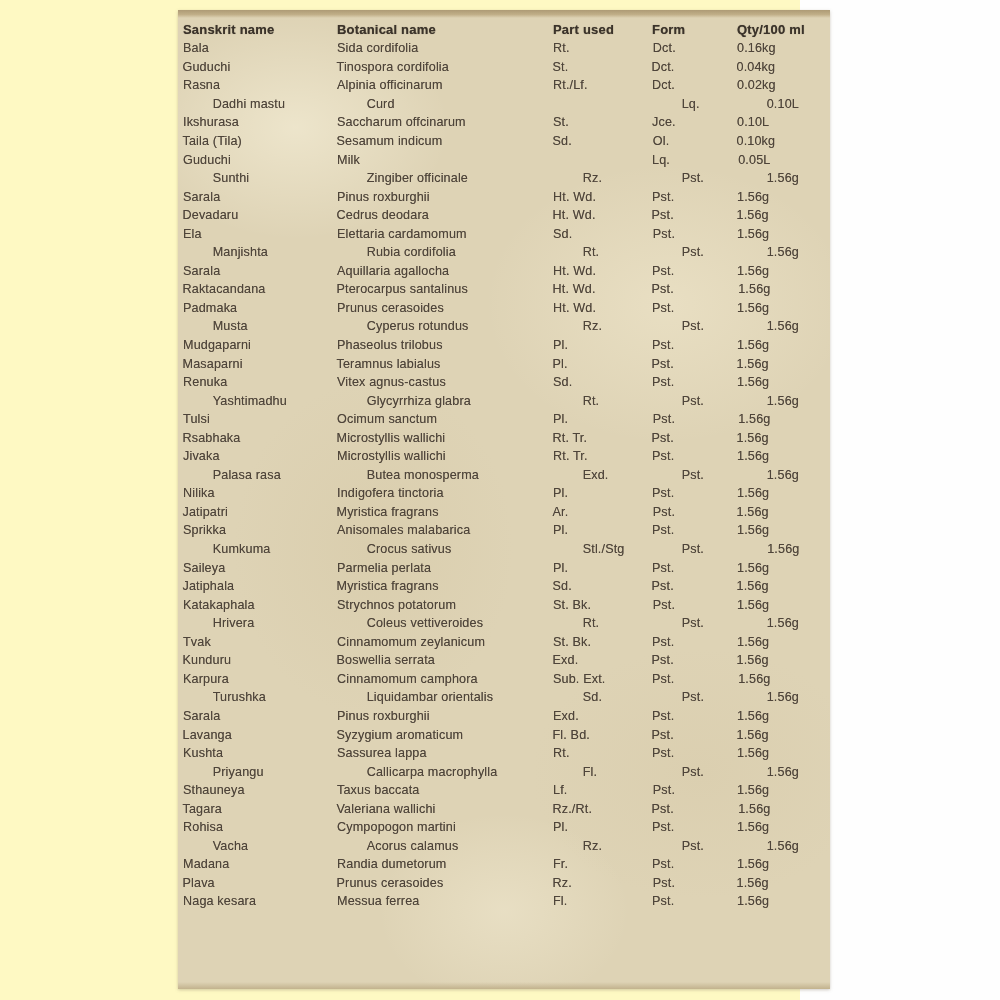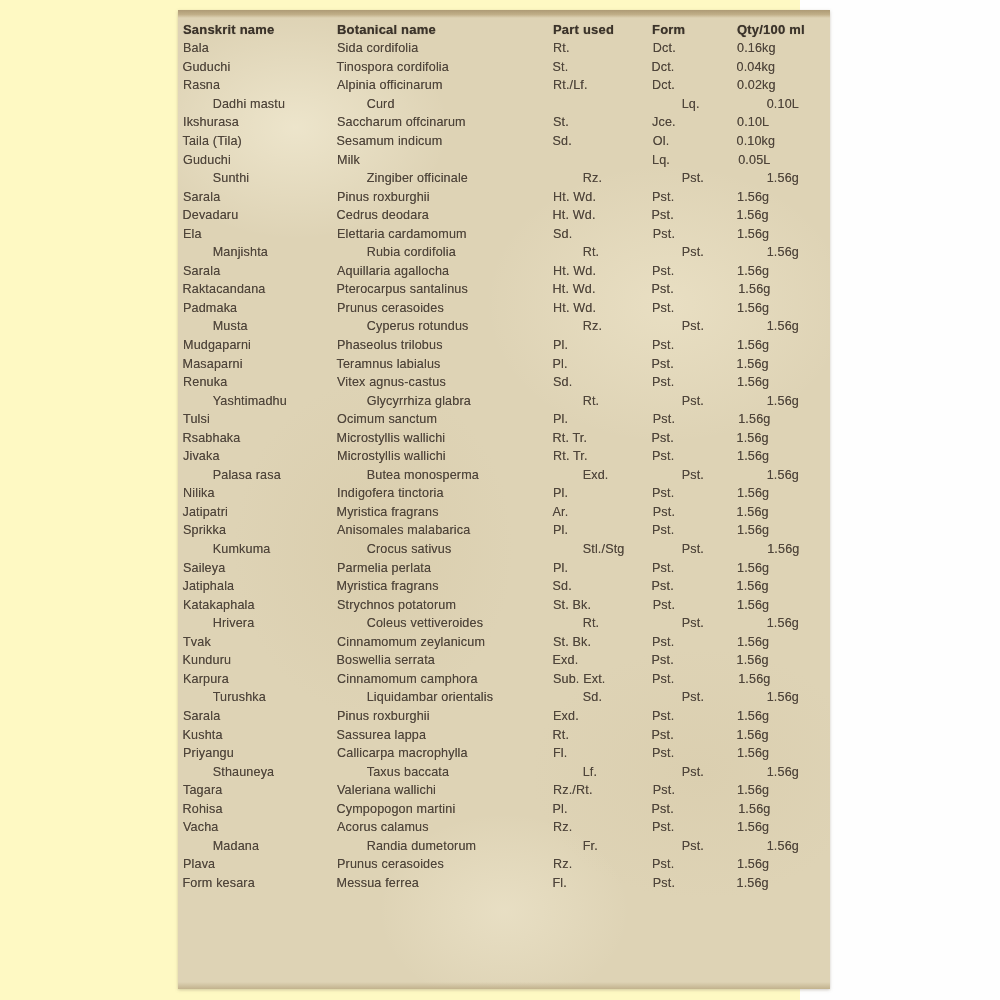--- a/index.html
+++ b/index.html
@@ -366,20 +366,27 @@
             <td class="c4">1.56g</td>
           </tr>
           <tr>
             <td class="c0">Sarala</td>
             <td class="c1">Pinus roxburghii</td>
             <td class="c2">Exd.</td>
             <td class="c3">Pst.</td>
             <td class="c4">1.56g</td>
           </tr>
           <tr>
+            <td class="c0">Lavanga</td>
+            <td class="c1">Syzygium aromaticum</td>
+            <td class="c2">Fl. Bd.</td>
+            <td class="c3">Pst.</td>
+            <td class="c4">1.56g</td>
+          </tr>
+          <tr>
             <td class="c0">Kushta</td>
             <td class="c1">Sassurea lappa</td>
             <td class="c2">Rt.</td>
             <td class="c3">Pst.</td>
             <td class="c4">1.56g</td>
           </tr>
           <tr>
             <td class="c0">Priyangu</td>
             <td class="c1">Callicarpa macrophylla</td>
             <td class="c2">Fl.</td>
@@ -422,21 +429,21 @@
             <td class="c4">1.56g</td>
           </tr>
           <tr>
             <td class="c0">Plava</td>
             <td class="c1">Prunus cerasoides</td>
             <td class="c2">Rz.</td>
             <td class="c3">Pst.</td>
             <td class="c4">1.56g</td>
           </tr>
           <tr>
-            <td class="c0">Form kesara</td>
+            <td class="c0">Naga kesara</td>
             <td class="c1">Messua ferrea</td>
             <td class="c2">Fl.</td>
             <td class="c3">Pst.</td>
             <td class="c4">1.56g</td>
           </tr>
         </tbody>
     </table>
   </div>
 </div>
 

